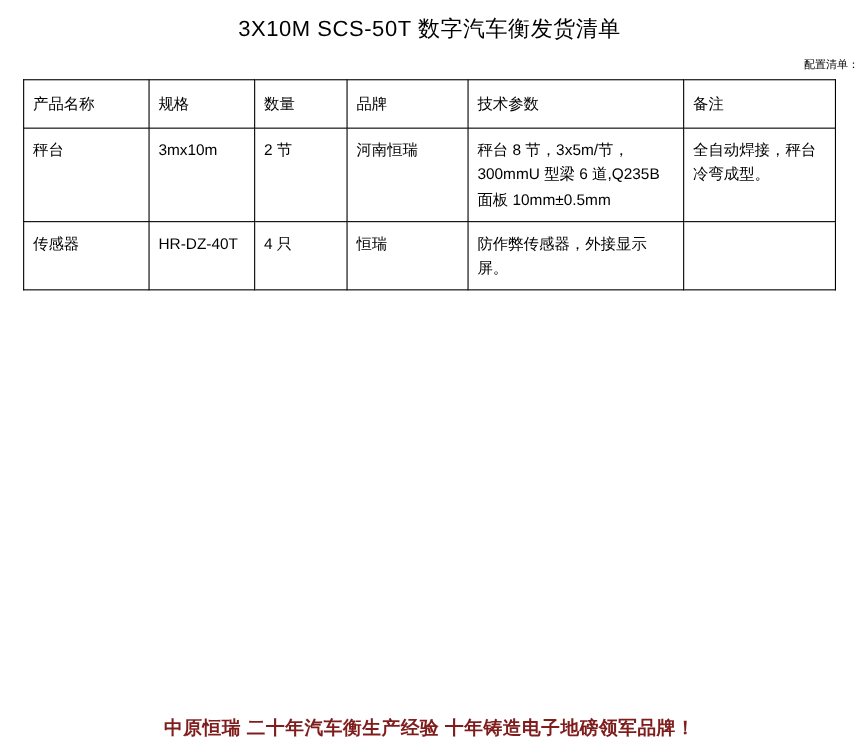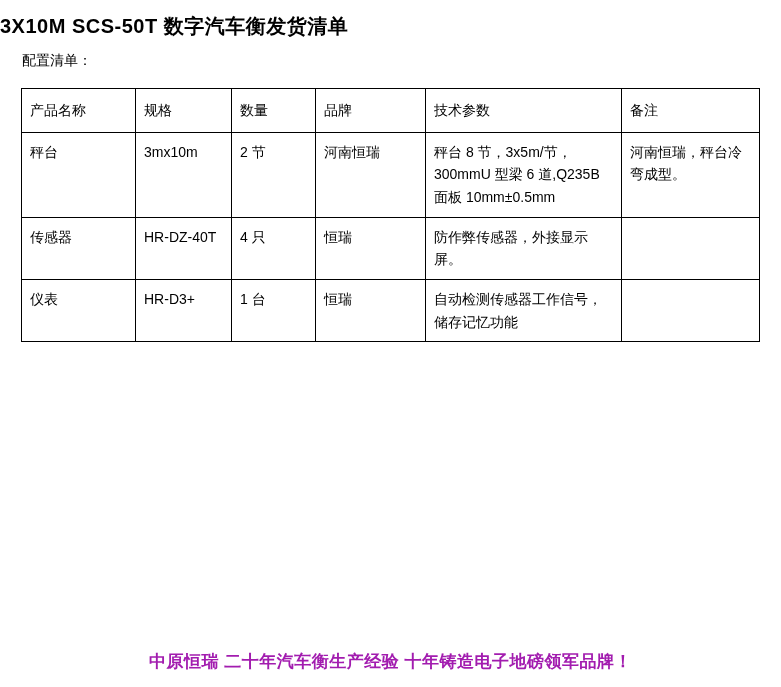--- a/index.html
+++ b/index.html
@@ -15,38 +15,39 @@
     position: relative;
     overflow: hidden;
   }
   .page {
     width: 781px;
     height: 687px;
     box-sizing: border-box;
     position: relative;
   }
   .doc-title {
+    text-align: center;
     font-size: 20px;
-    font-weight: bold;
+    font-weight: normal;
     letter-spacing: 0.5px;
     padding-top: 13px;
     padding-bottom: 4px;
   }
   .subtitle {
-    font-size: 14px;
+    font-size: 10px;
     padding-left: 22px;
     padding-top: 8px;
     padding-bottom: 6px;
+    text-align: right;
   }
   table.spec {
     border-collapse: collapse;
     width: 738px;
     margin-left: 21px;
     table-layout: fixed;
-    margin-top: 12px;
   }
   table.spec td {
     border: 1px solid #000000;
     vertical-align: top;
     font-size: 14px;
     padding: 8px 8px 8px 8px;
     line-height: 1.62;
     word-break: break-word;
   }
   .col1 { width: 114px; }
@@ -62,21 +63,21 @@
   td.note-cell {
     font-size: 14px;
     padding: 9px 10px 9px 10px;
   }
   .footer {
     position: absolute;
     left: 0;
     right: 0;
     bottom: 14px;
     text-align: center;
-    color: #a21caf;
+    color: #7f1d1d;
     font-weight: bold;
     font-size: 17px;
     letter-spacing: 0.5px;
     margin-top: 44px;
   }
 </style>
 </head>
 <body>
 
 <div class="page">
@@ -103,40 +104,32 @@
         <td>技术参数</td>
         <td>备注</td>
       </tr>
 
       <tr>
         <td>秤台</td>
         <td>3mx10m</td>
         <td>2 节</td>
         <td>河南恒瑞</td>
         <td>秤台 8 节，3x5m/节，300mmU 型梁 6 道,Q235B 面板 10mm±0.5mm</td>
-        <td>河南恒瑞，秤台冷弯成型。</td>
+        <td>全自动焊接，秤台冷弯成型。</td>
       </tr>
 
       <tr>
         <td>传感器</td>
         <td>HR-DZ-40T</td>
         <td>4 只</td>
         <td>恒瑞</td>
         <td>防作弊传感器，外接显示屏。</td>
         <td></td>
       </tr>
 
-      <tr>
-        <td>仪表</td>
-        <td>HR-D3+</td>
-        <td>1 台</td>
-        <td>恒瑞</td>
-        <td>自动检测传感器工作信号，储存记忆功能</td>
-        <td></td>
-      </tr>
 
 
 
 
 
     </tbody>
   </table>
 
   <div class="footer">中原恒瑞 二十年汽车衡生产经验 十年铸造电子地磅领军品牌！</div>
 

